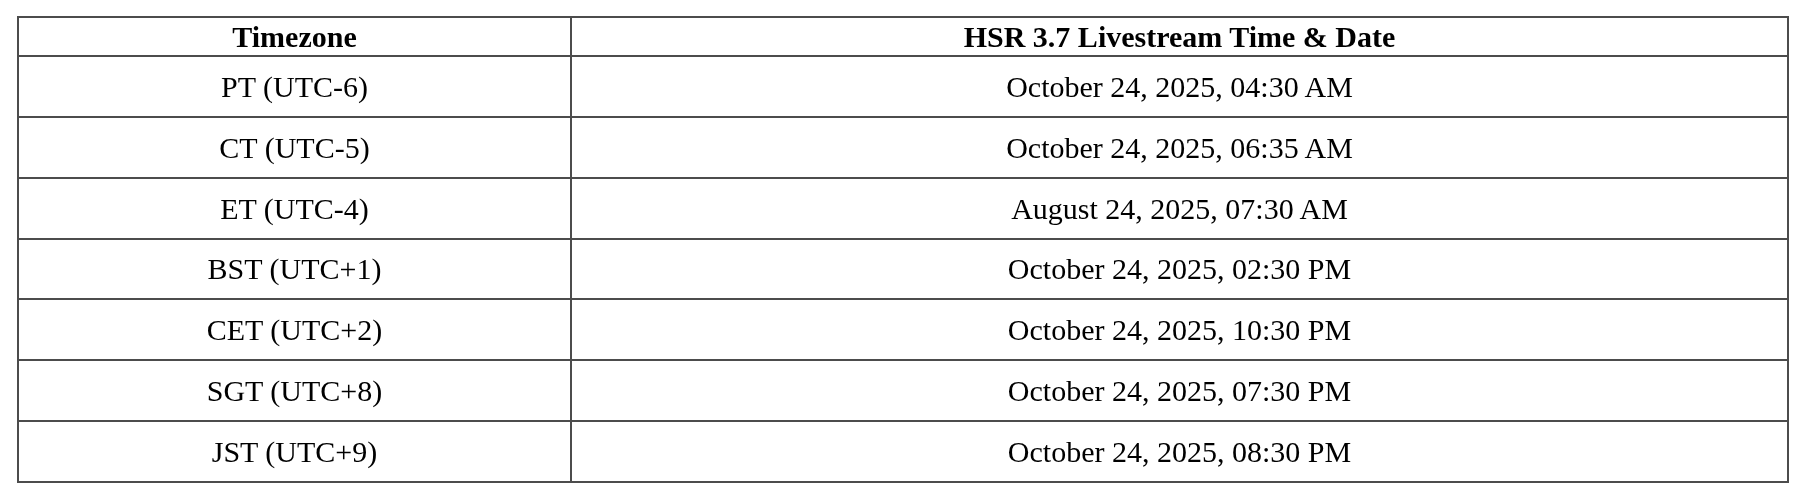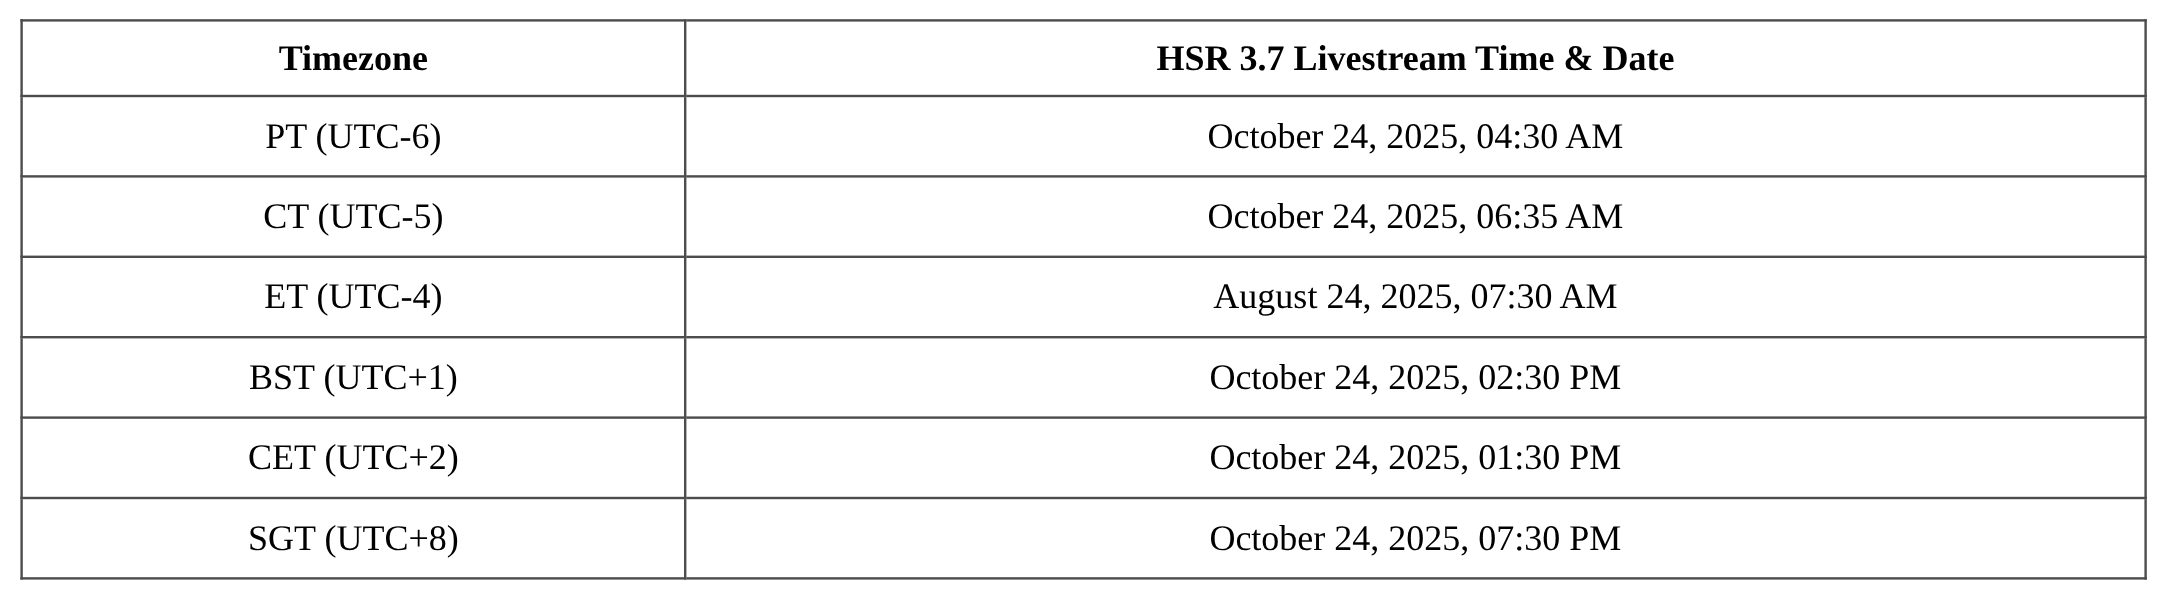--- a/index.html
+++ b/index.html
@@ -23,21 +23,21 @@
     border-collapse: collapse;
     table-layout: fixed;
   }
   table.tz-table th,
   table.tz-table td {
     border: 2px solid #4c4c4c;
     text-align: center;
     vertical-align: middle;
     font-size: 30px;
     line-height: 1.1;
-    padding: 14px 6px;
+    padding: 2px 6px;
     white-space: nowrap;
     overflow: hidden;
   }
   table.tz-table th {
     font-weight: bold;
   }
   col.col-timezone { width: 553px; }
   col.col-datetime { width: 1217px; }
 </style>
 </head>
@@ -66,20 +66,24 @@
     <tr>
       <td>ET (UTC-4)</td>
       <td>August 24, 2025, 07:30 AM</td>
     </tr>
     <tr>
       <td>BST (UTC+1)</td>
       <td>October 24, 2025, 02:30 PM</td>
     </tr>
     <tr>
       <td>CET (UTC+2)</td>
-      <td>October 24, 2025, 01:30 PM</td>
+      <td>October 24, 2025, 10:30 PM</td>
     </tr>
     <tr>
       <td>SGT (UTC+8)</td>
       <td>October 24, 2025, 07:30 PM</td>
     </tr>
+    <tr>
+      <td>JST (UTC+9)</td>
+      <td>October 24, 2025, 08:30 PM</td>
+    </tr>
   </tbody>
 </table>
 
 </body></html>

